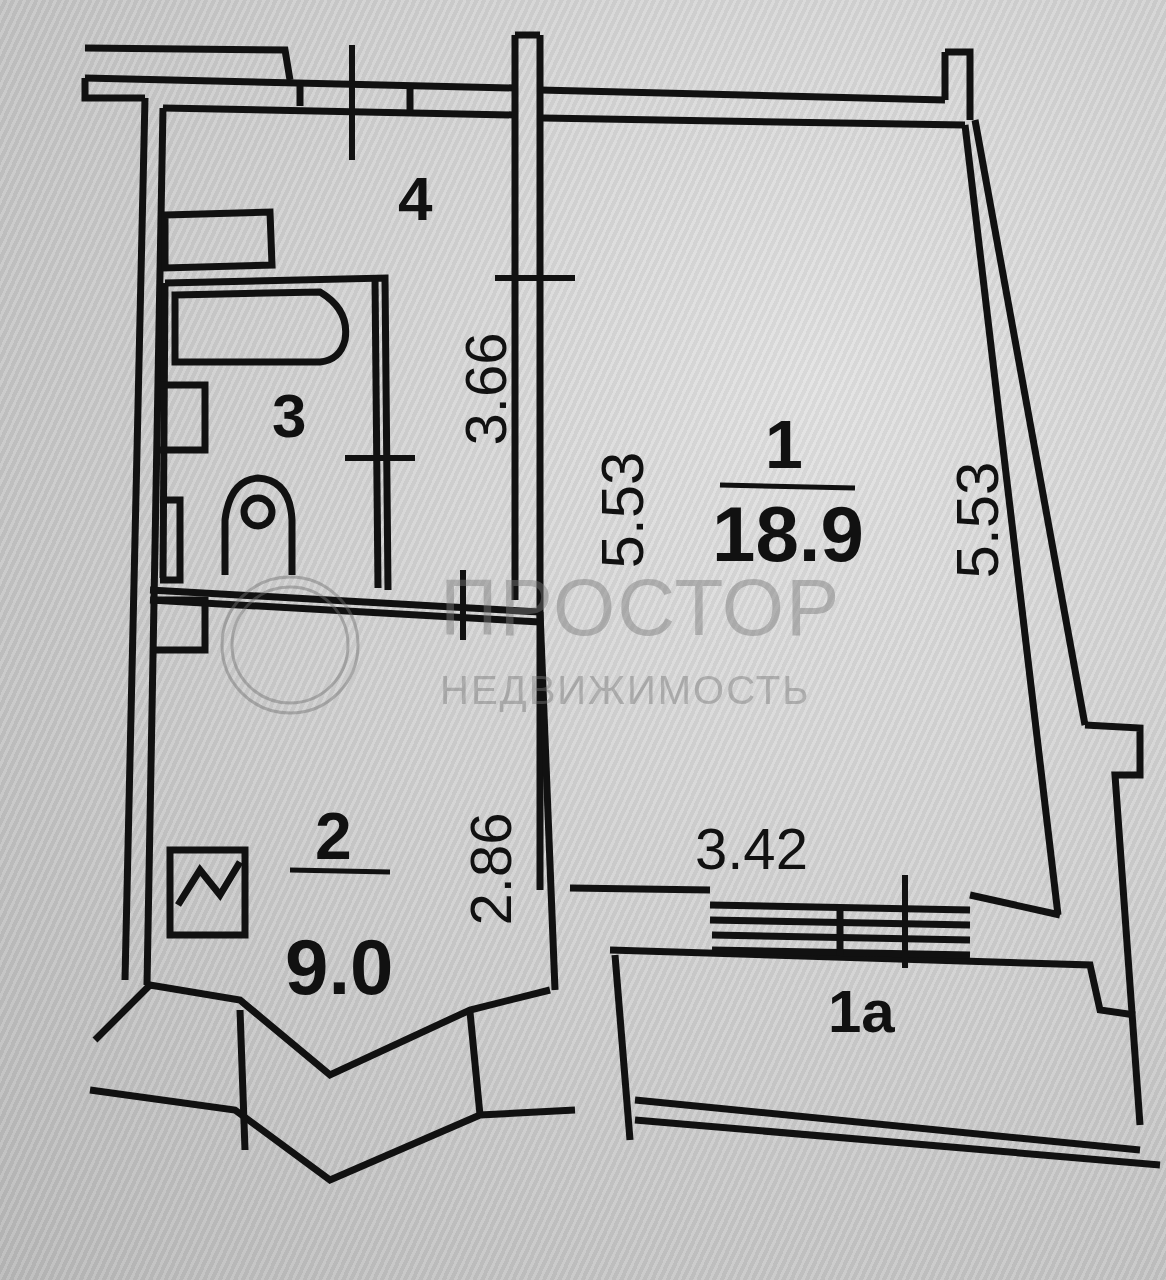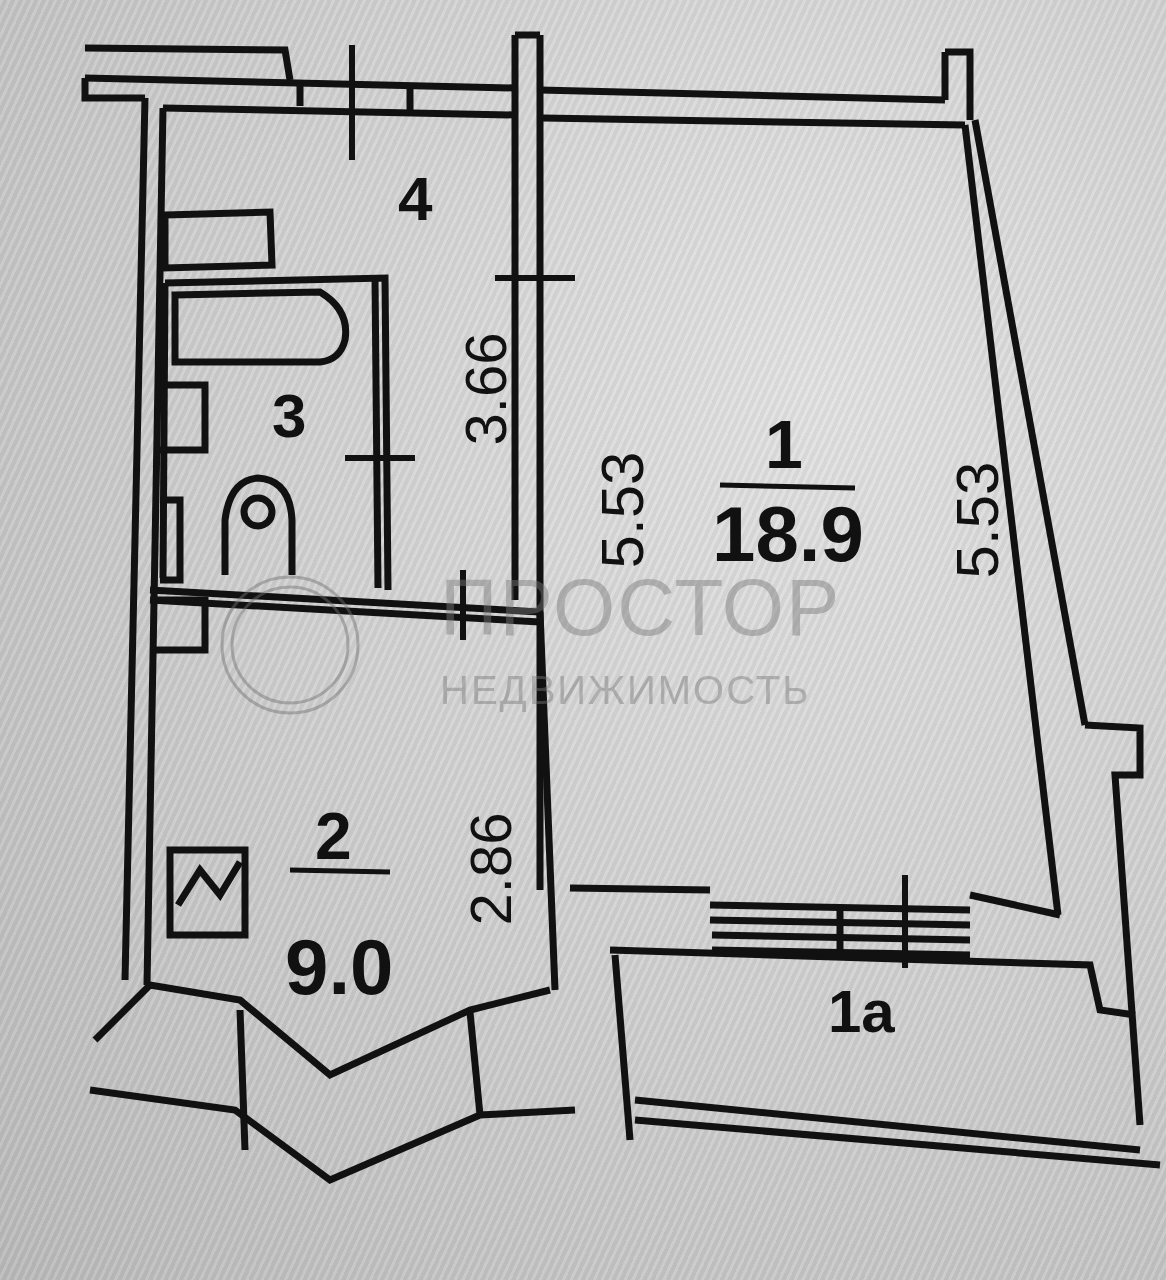--- a/index.html
+++ b/index.html
@@ -114,18 +114,19 @@
   <div class="wm" style="left:440px; top:568px; font-size:80px;">ПРОСТОР</div>
 
   <div class="lbl" style="left:398px; top:168px; font-size:62px;">4</div>
   <div class="lbl" style="left:272px; top:385px; font-size:62px;">3</div>
   <div class="lbl" style="left:765px; top:410px; font-size:68px;">1</div>
   <div class="lbl" style="left:712px; top:495px; font-size:78px;">18.9</div>
   <div class="lbl" style="left:315px; top:803px; font-size:66px;">2</div>
   <div class="lbl" style="left:285px; top:928px; font-size:78px;">9.0</div>
   <div class="lbl" style="left:828px; top:982px; font-size:60px;">1a</div>
 
+  <div class="lbl" style="left:695px; top:820px; font-size:58px; font-weight:normal;">3.42</div>
   <div class="lbl" style="left:430px; top:360px; font-size:58px; font-weight:normal; transform:rotate(-90deg); transform-origin:center;">3.66</div>
   <div class="lbl" style="left:565px; top:480px; font-size:60px; font-weight:normal; transform:rotate(-90deg); transform-origin:center;">5.53</div>
   <div class="lbl" style="left:920px; top:490px; font-size:60px; font-weight:normal; transform:rotate(-90deg); transform-origin:center;">5.53</div>
   <div class="lbl" style="left:435px; top:840px; font-size:58px; font-weight:normal; transform:rotate(-90deg); transform-origin:center;">2.86</div>
 
 </div>
 
 </body></html>

